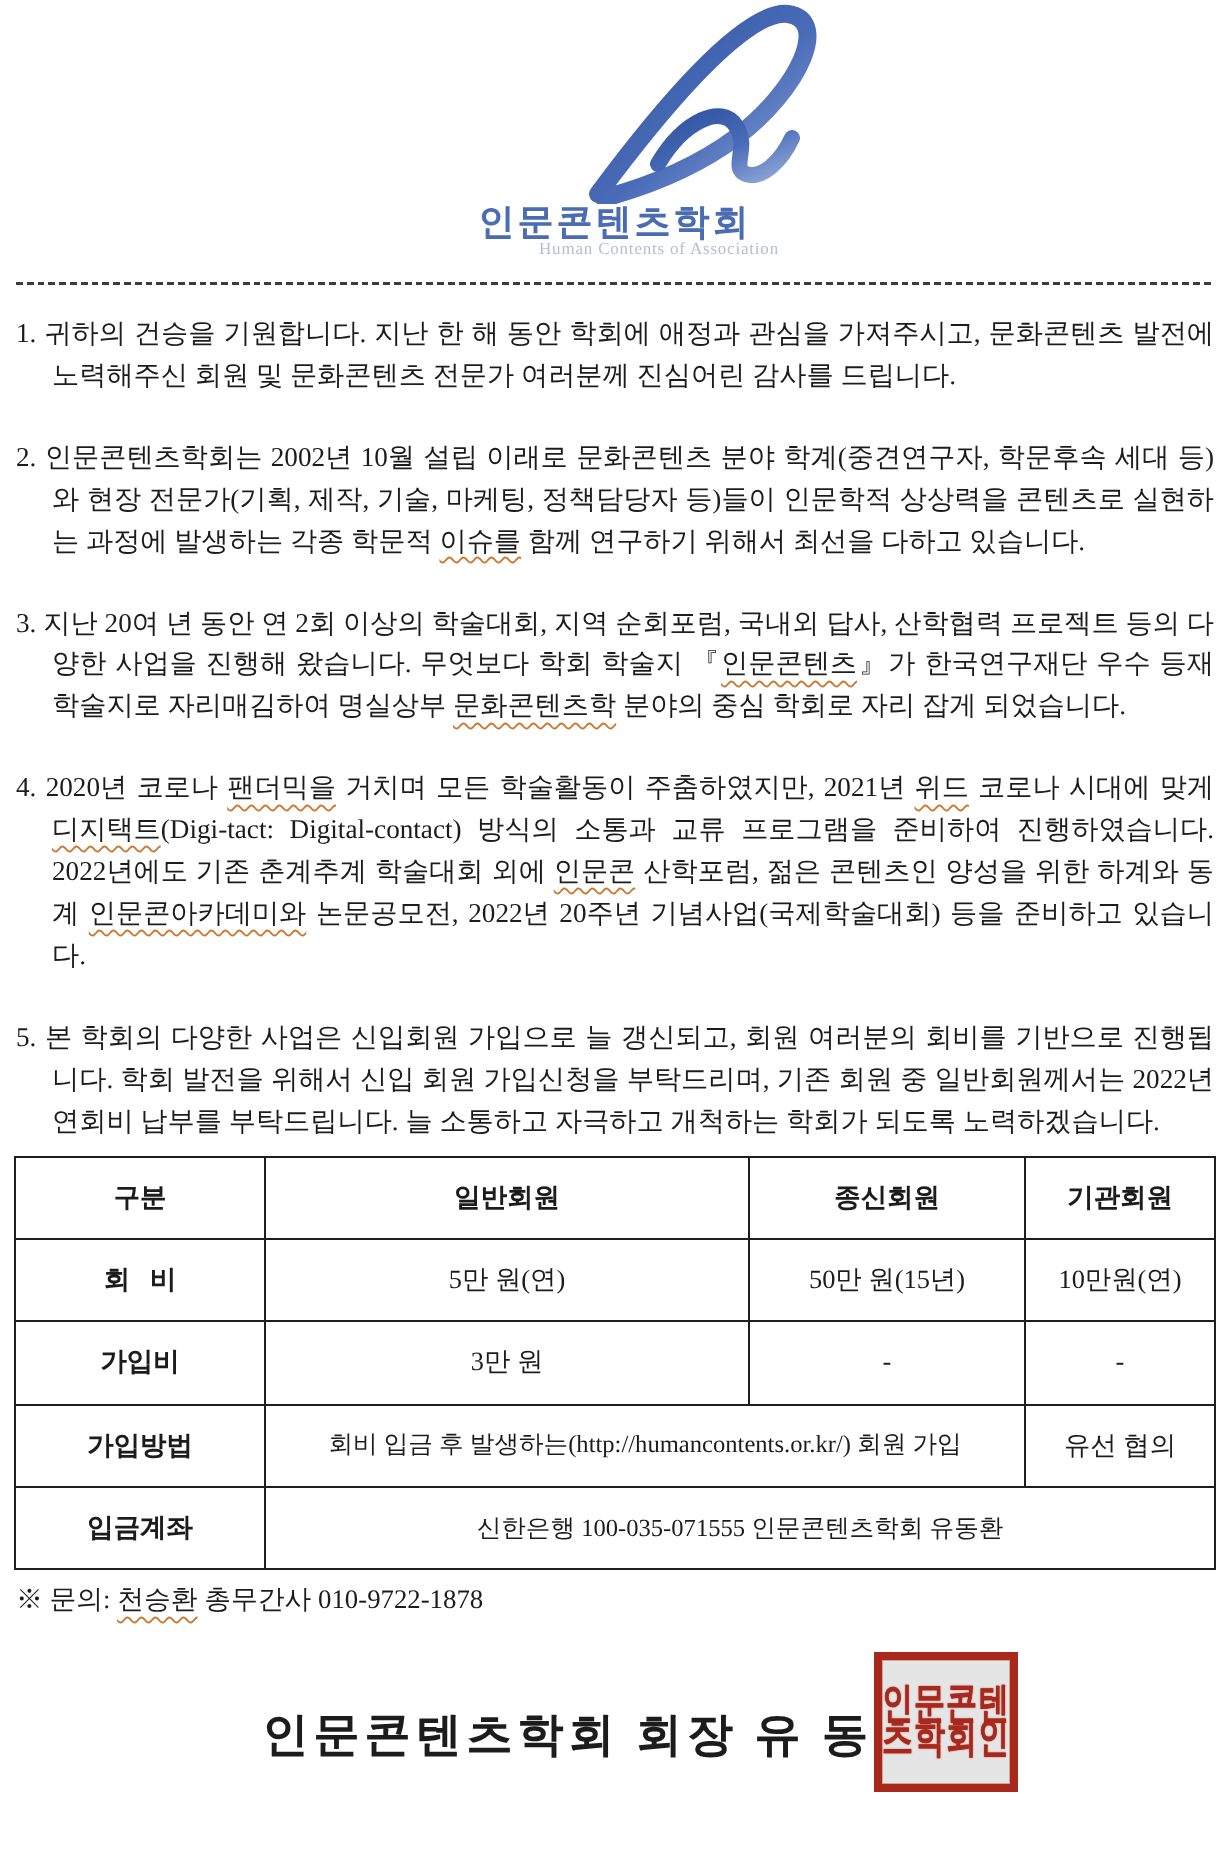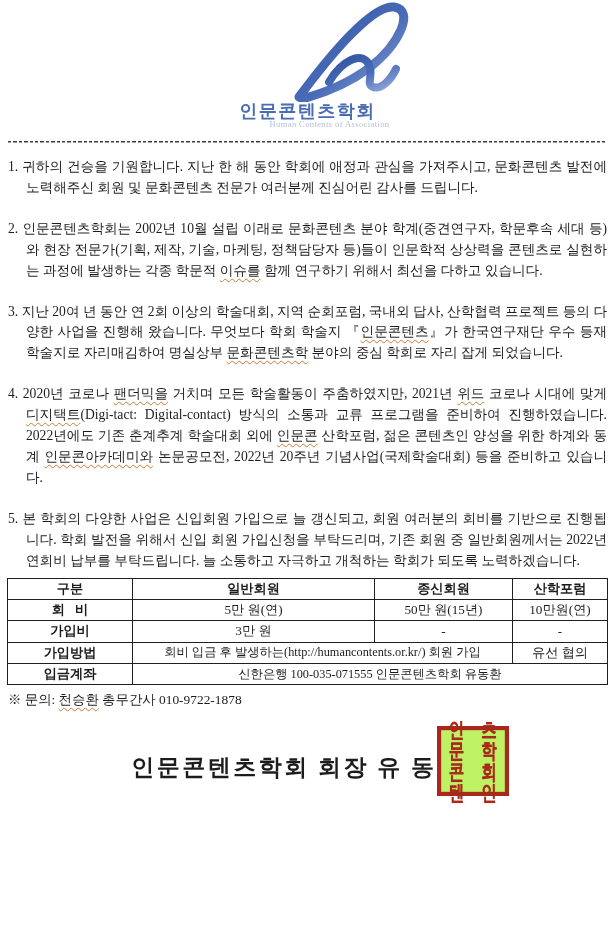--- a/index.html
+++ b/index.html
@@ -26,36 +26,36 @@
   .para:last-child{margin-bottom:6px;}
   .pnum{display:inline;}
   .misspell{text-decoration:underline;text-decoration-style:wavy;
             text-decoration-color:var(--spell-orange,#cc7a33);text-decoration-thickness:1px;
             text-underline-offset:2.5px;}
 
   
   .tbl-caption{text-align:center;font-weight:bold;font-size:14.5px;margin:0 0 6px;}
   table.fee{border-collapse:collapse;table-layout:fixed;width:600px;margin:0 auto;font-size:13.2px;}
   table.fee th,table.fee td{border:1.6px solid #1f1f1f;height:20.4px;text-align:center;
-                            padding:0 2px;overflow:hidden;white-space:nowrap;}
+                            padding:10px 2px;overflow:hidden;white-space:nowrap;}
   table.fee thead th{font-weight:bold;}
   table.fee tbody th{font-weight:bold;}
   table.fee td{font-weight:normal;}
 
   
   .note{padding:6px 8px 0;font-size:13.4px;}
 
   
   .footer-sign{position:relative;height:110px;margin-top:10px;}
   .sign-text{position:absolute;left:50%;top:33px;transform:translateX(-52%);
              font-size:23px;font-weight:bold;letter-spacing:2.5px;white-space:nowrap;}
   .seal{position:absolute;left:437px;top:7px;width:64px;height:62px;
         border:4.5px solid var(--seal-red,#a8291b);color:var(--seal-red,#a8291b);
-        display:flex;justify-content:center;gap:1px;
-        box-shadow:0 0 0 .5px rgba(168,41,27,.35) inset;background:#bef264;}
+        display:flex;flex-direction:column;justify-content:center;gap:1px;
+        box-shadow:0 0 0 .5px rgba(168,41,27,.35) inset;background:#e5e5e5;}
   .seal-row{font-size:15.5px;font-weight:bold;line-height:1.0;text-align:center;
             letter-spacing:.5px;transform:scaleY(1.35);text-shadow:0 0 .6px var(--seal-red,#a8291b);}
 </style>
 </head>
 <body>
 
 <div class="page">
 
   <div class="logo-block">
     <svg class="logo-h" viewBox="0 0 160 102" xmlns="http://www.w3.org/2000/svg">
@@ -90,21 +90,21 @@
       <col style="width:125px">
         <col style="width:242px">
         <col style="width:138px">
         <col style="width:95px">
     </colgroup>
     <thead>
         <tr>
           <th>구분</th>
           <th>일반회원</th>
           <th>종신회원</th>
-          <th>산학포럼</th>
+          <th>기관회원</th>
         </tr>
       </thead>
     <tbody>
         <tr>
           <th>회&nbsp;&nbsp;&nbsp;비</th>
           <td>5만 원(연)</td>
           <td>50만 원(15년)</td>
           <td>10만원(연)</td>
         </tr>
         <tr>

